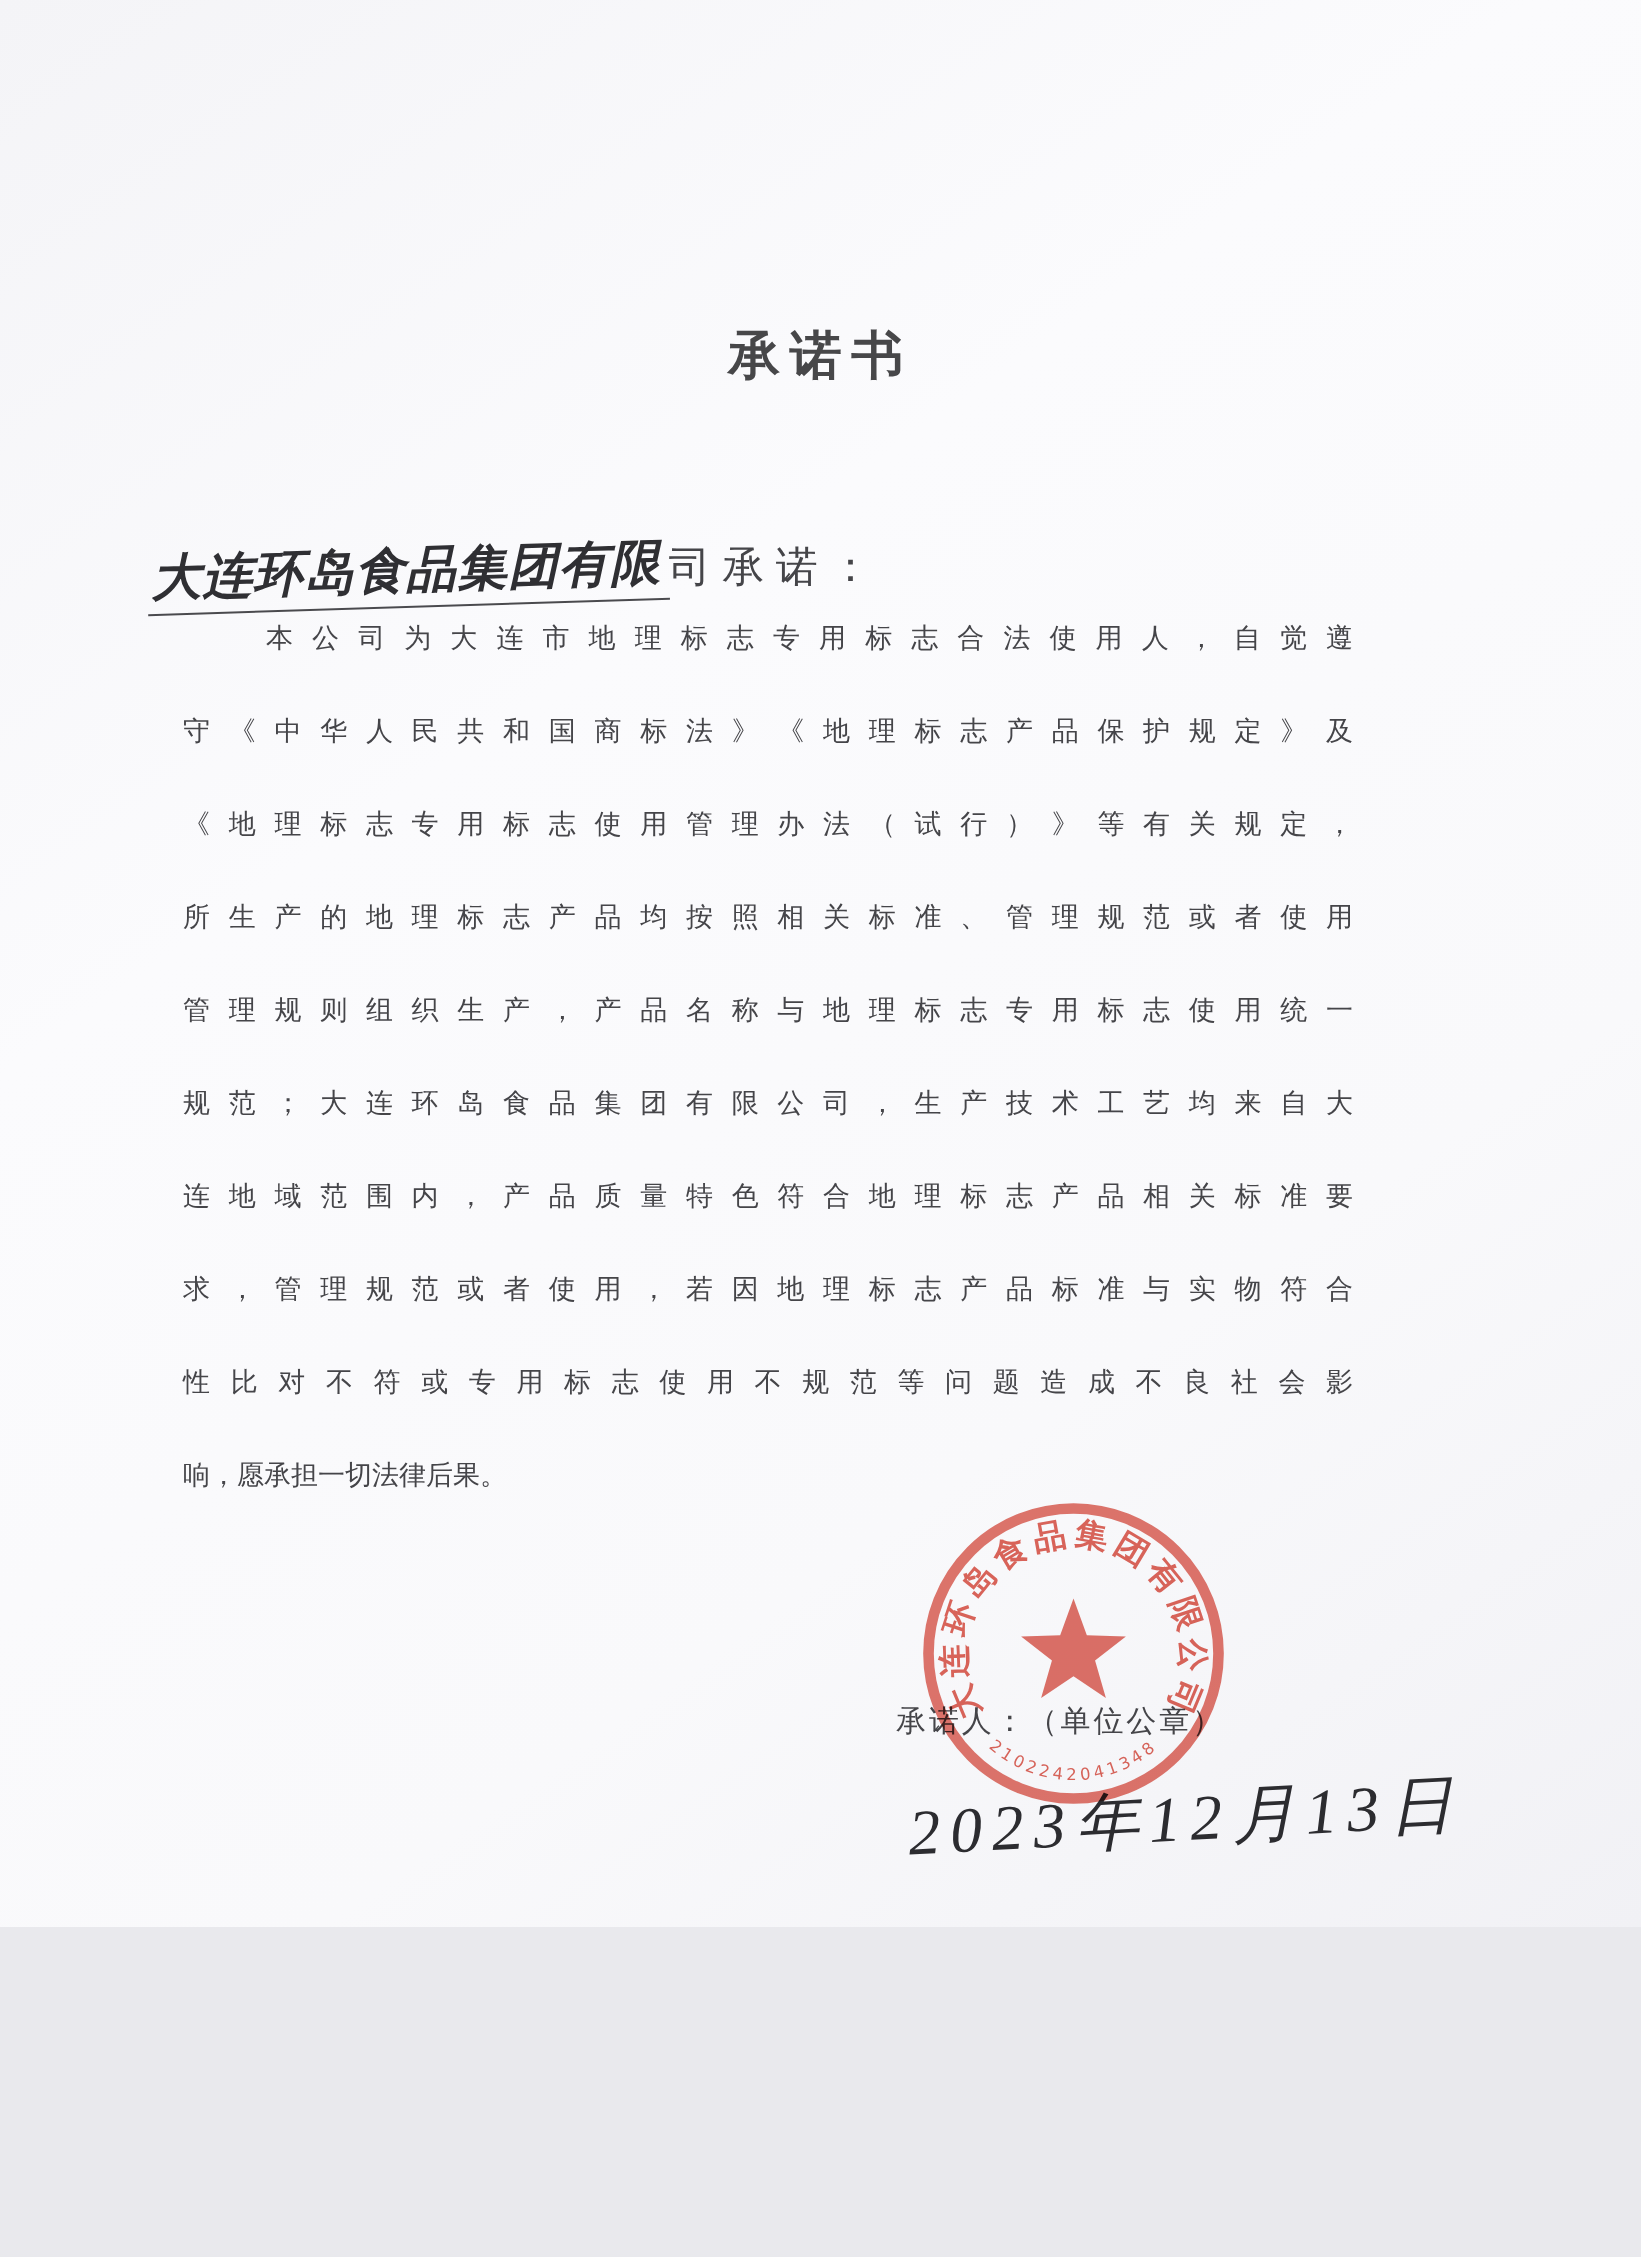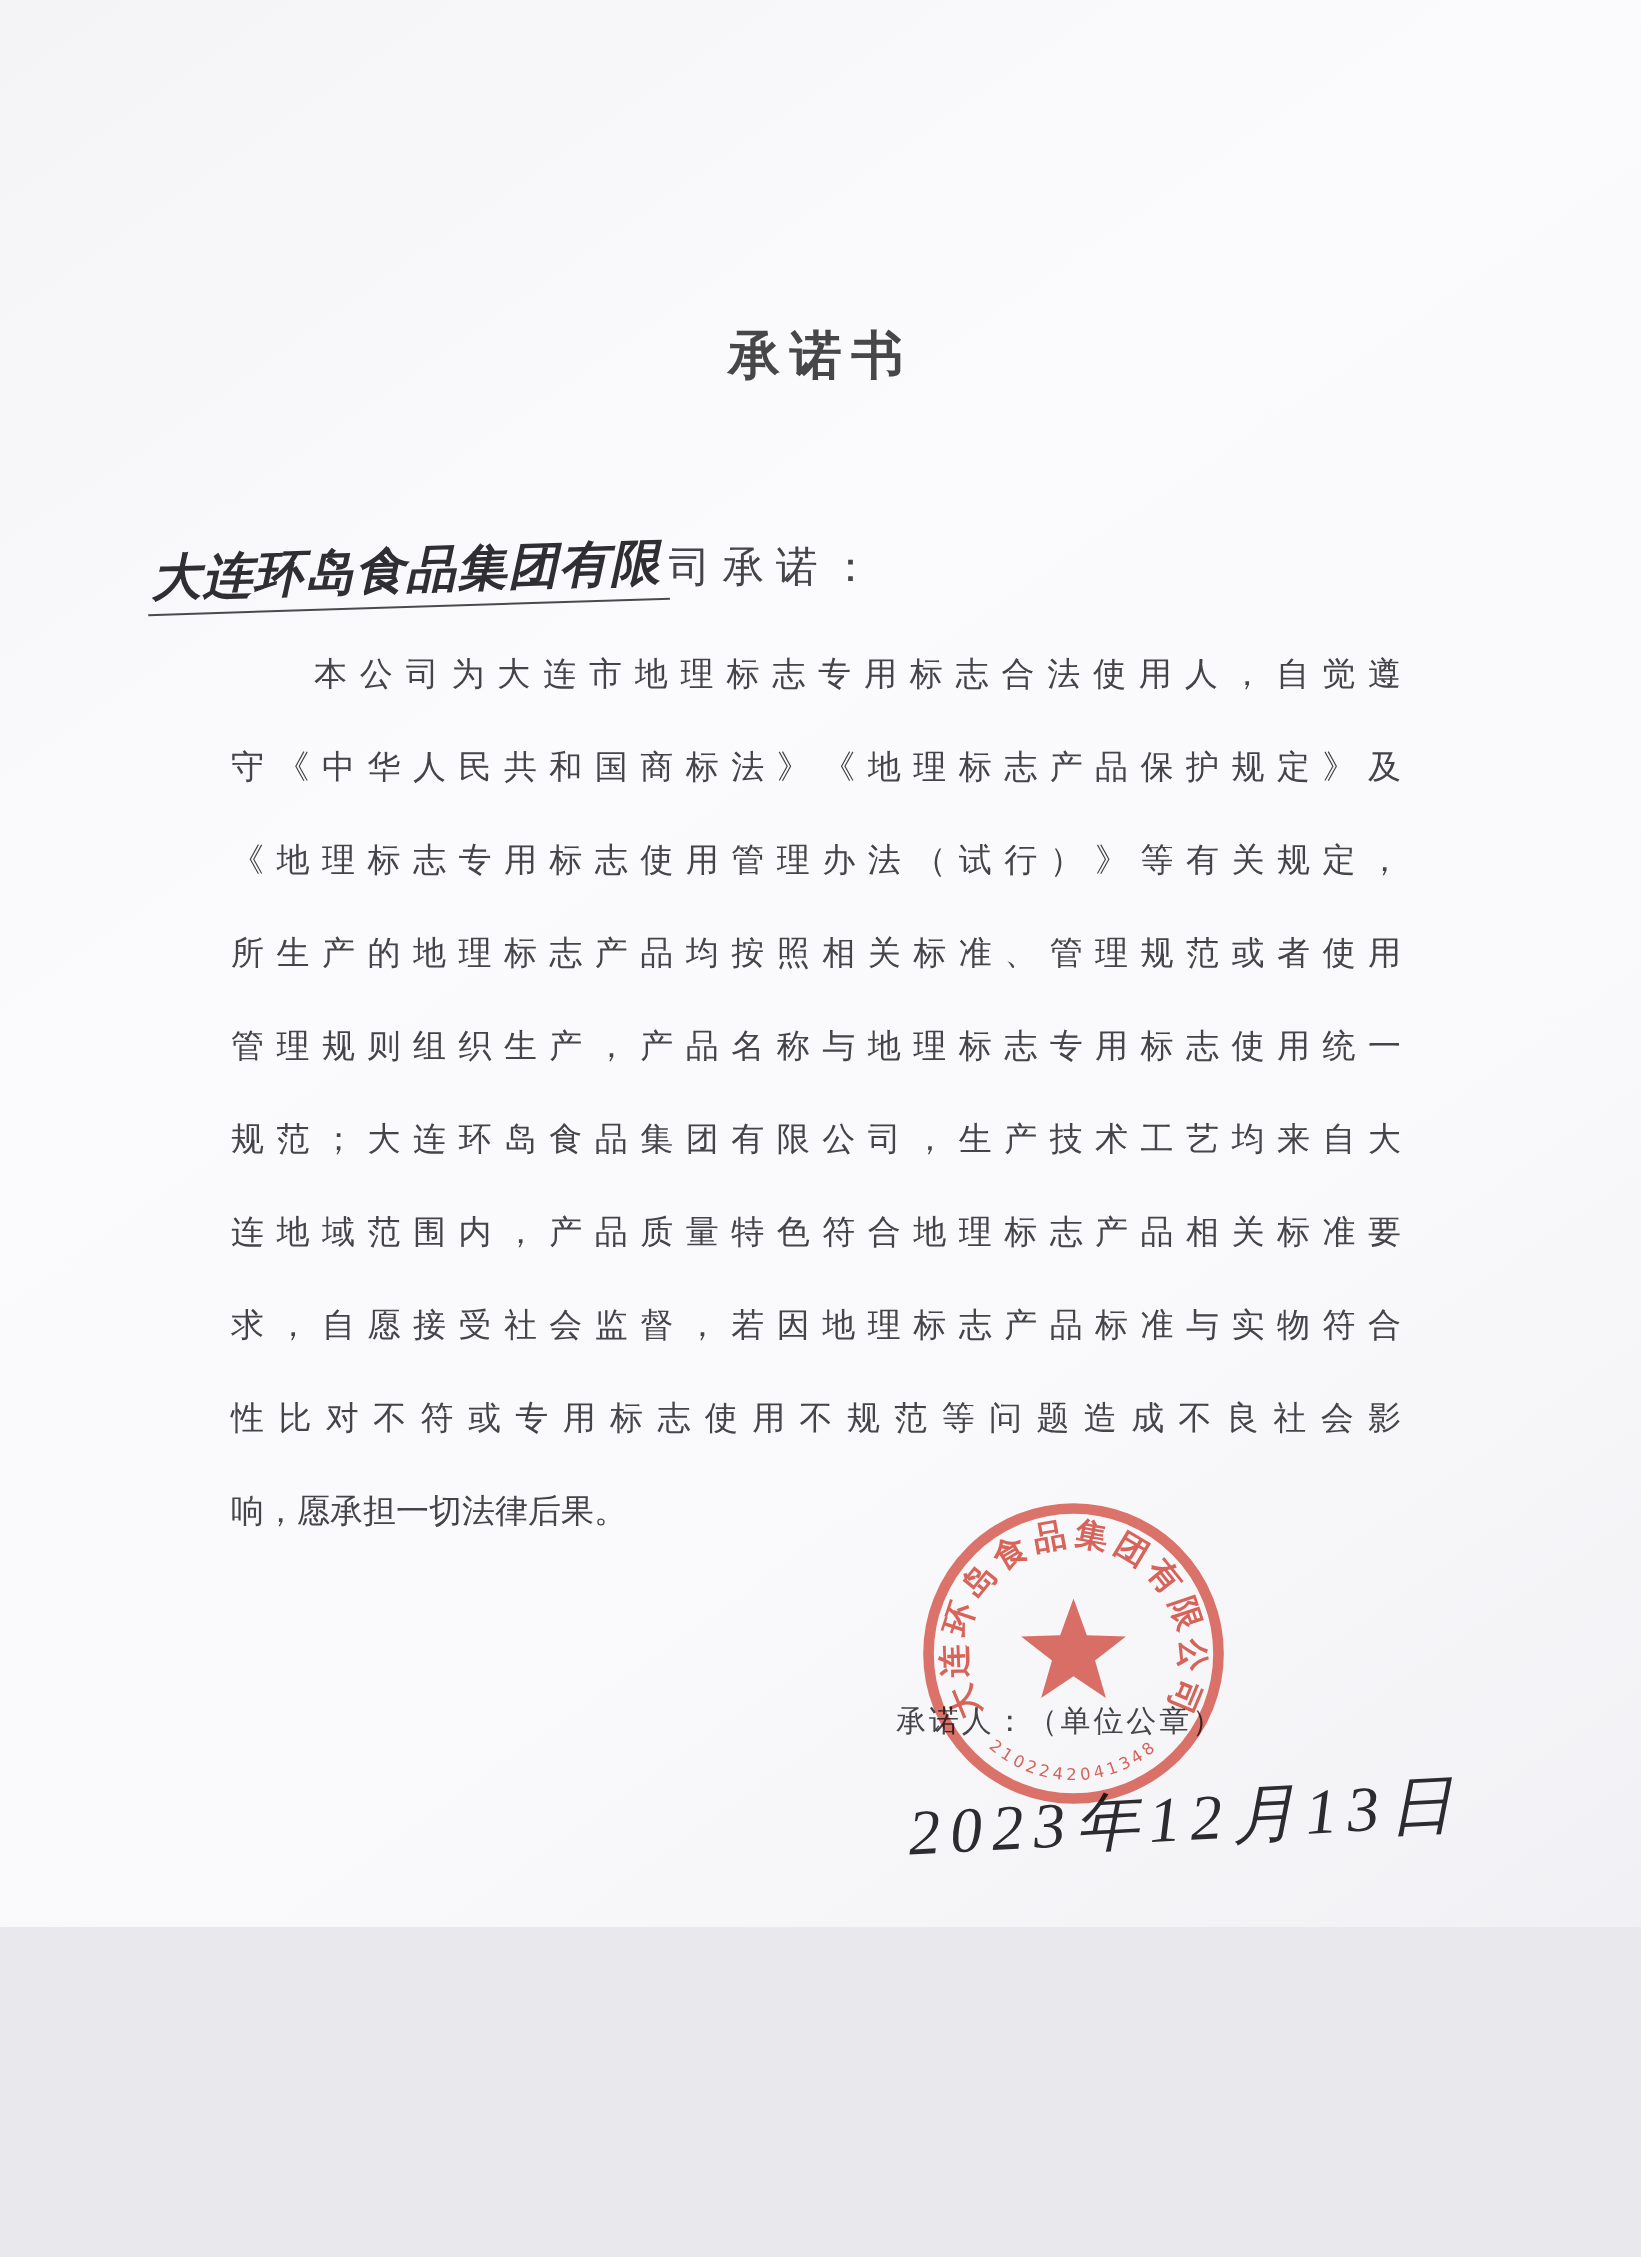--- a/index.html
+++ b/index.html
@@ -35,22 +35,22 @@
     padding:0 7.7px 1.9px 3.9px;
   }
   .salutation-suffix{
     display:inline-block;
     font-size:42px;color:#454549;
     letter-spacing:11.6px;
     vertical-align:5.8px;
     text-align:right;
   }
   .body-block{
-    position:absolute;top:628px;left:183px;width:1170px;
-    font-size:33px;color:#454549;margin-left:48px;
+    position:absolute;top:592px;left:183px;width:1170px;
+    font-size:27px;color:#454549;
   }
   .bline{
     height:93px;line-height:93px;
     text-align:justify;text-align-last:justify;
     white-space:nowrap;
   }
   .bline.first{text-indent:83px;}
   .bline.last{text-align-last:left;}
   .signature-line{
     position:absolute;top:1701px;left:896px;
@@ -84,21 +84,21 @@
   </div>
 
   <div class="body-block">
     <div class="bline first">本公司为大连市地理标志专用标志合法使用人，自觉遵</div>
     <div class="bline">守《中华人民共和国商标法》《地理标志产品保护规定》及</div>
     <div class="bline">《地理标志专用标志使用管理办法（试行）》等有关规定，</div>
     <div class="bline">所生产的地理标志产品均按照相关标准、管理规范或者使用</div>
     <div class="bline">管理规则组织生产，产品名称与地理标志专用标志使用统一</div>
     <div class="bline">规范；大连环岛食品集团有限公司，生产技术工艺均来自大</div>
     <div class="bline">连地域范围内，产品质量特色符合地理标志产品相关标准要</div>
-    <div class="bline">求，自愿接受社会监督，若因地理标志产品标准与实物符合</div>
+    <div class="bline">求，管理规范或者使用，若因地理标志产品标准与实物符合</div>
     <div class="bline">性比对不符或专用标志使用不规范等问题造成不良社会影</div>
     <div class="bline last">响，愿承担一切法律后果。</div>
   </div>
 
   <div class="signature-line">承诺人：（单位公章）</div>
 
   <div class="hand-date">2023年12月13日</div>
 
   <svg class="seal" viewBox="0 0 330 330">
     <circle cx="165" cy="165" r="150" fill="none" stroke="#d84b3e" stroke-width="11" opacity="0.9"></circle>

